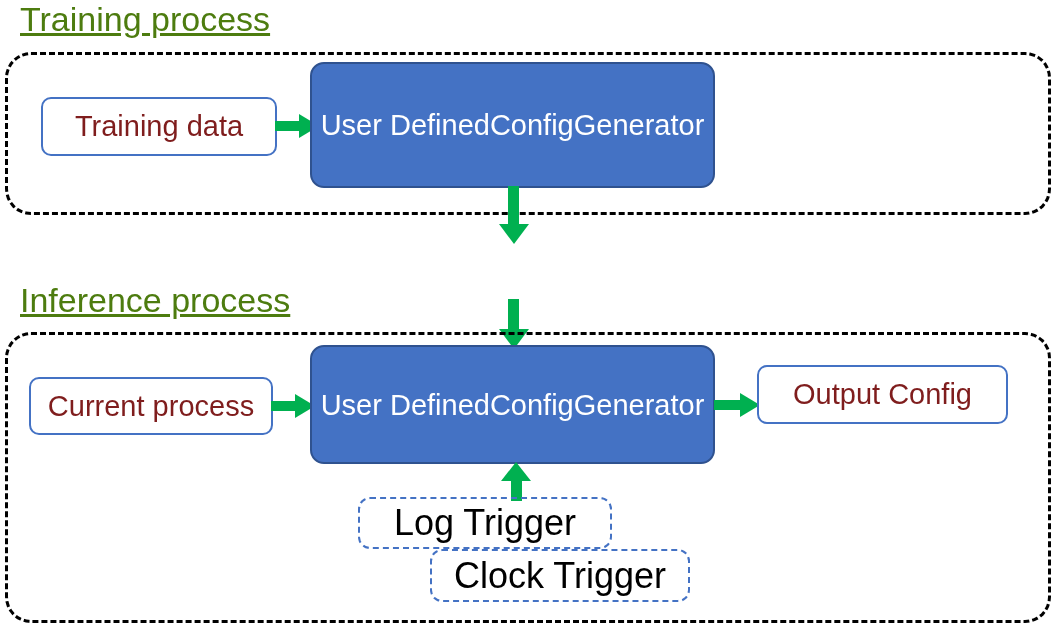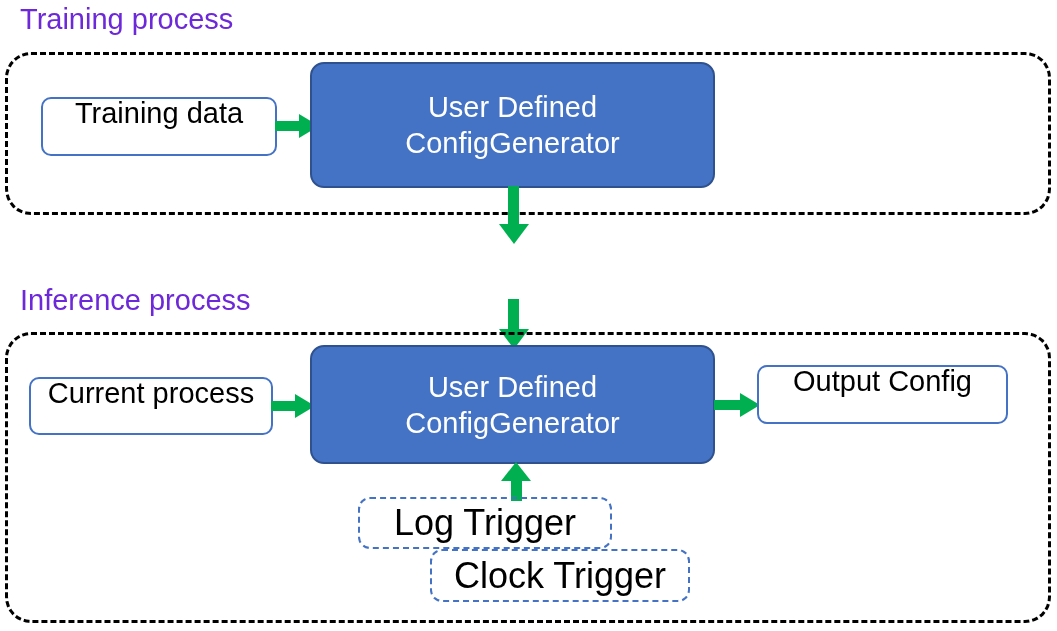--- a/index.html
+++ b/index.html
@@ -14,57 +14,59 @@
     position: relative;
     width: 1057px;
     height: 631px;
     background: #ffffff;
     overflow: hidden;
   }
   .abs { position: absolute; }
 
   
   .section-label {
-    color: #6d28d9;
-    font-size: 29px;
+    color: #4d7c0f;
+    font-size: 34px;
     line-height: 32px;
     white-space: nowrap;
     font-family: "Liberation Sans", sans-serif;
+    text-decoration: underline;
   }
 
   
   .process-container {
     border: 3px dashed #000000;
     border-radius: 26px;
     background: transparent;
     box-sizing: border-box;
   }
 
   
   .io-box {
     border: 2px solid #4472C4;
     border-radius: 10px;
     background: #ffffff;
     box-sizing: border-box;
     display: flex;
+    align-items: center;
     justify-content: center;
-    color: #000000;
+    color: #7f1d1d;
     font-size: 29px;
     line-height: 1;
     white-space: nowrap;
   }
 
   
   .blue-box {
     background: #4472C4;
     border: 2px solid #2F528F;
     border-radius: 14px;
     box-sizing: border-box;
     display: flex;
-    flex-direction: column;
+    flex-direction: row;
     align-items: center;
     justify-content: center;
     color: #ffffff;
     font-size: 29px;
     line-height: 36px;
     text-align: center;
   }
 
   
   .trigger-box {

